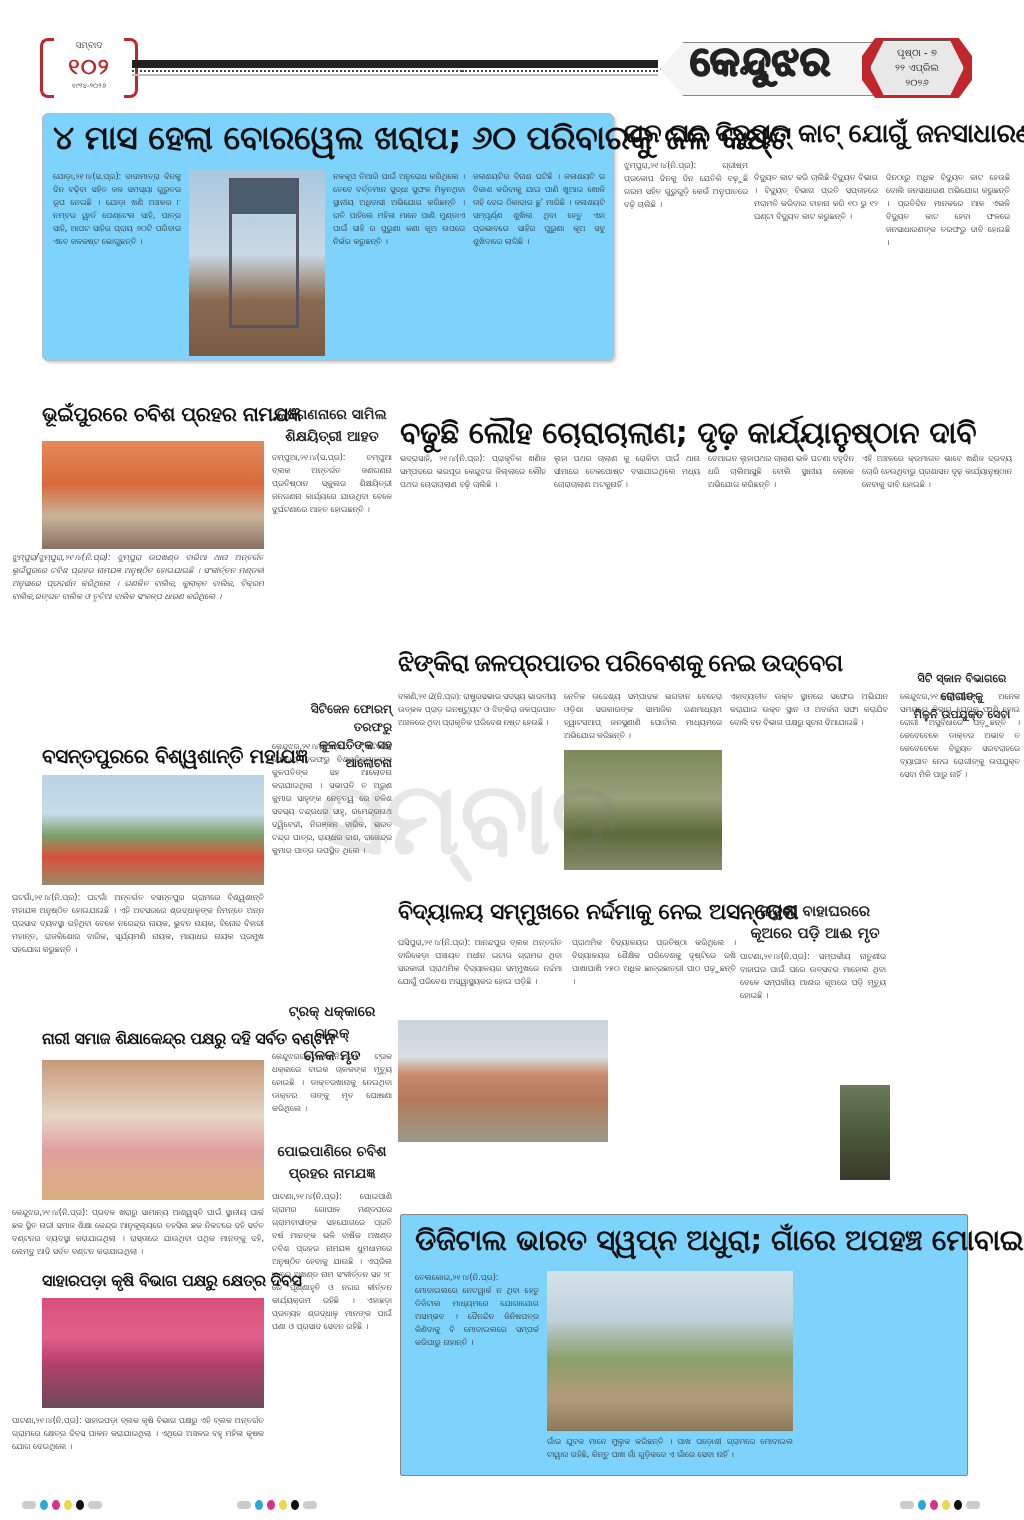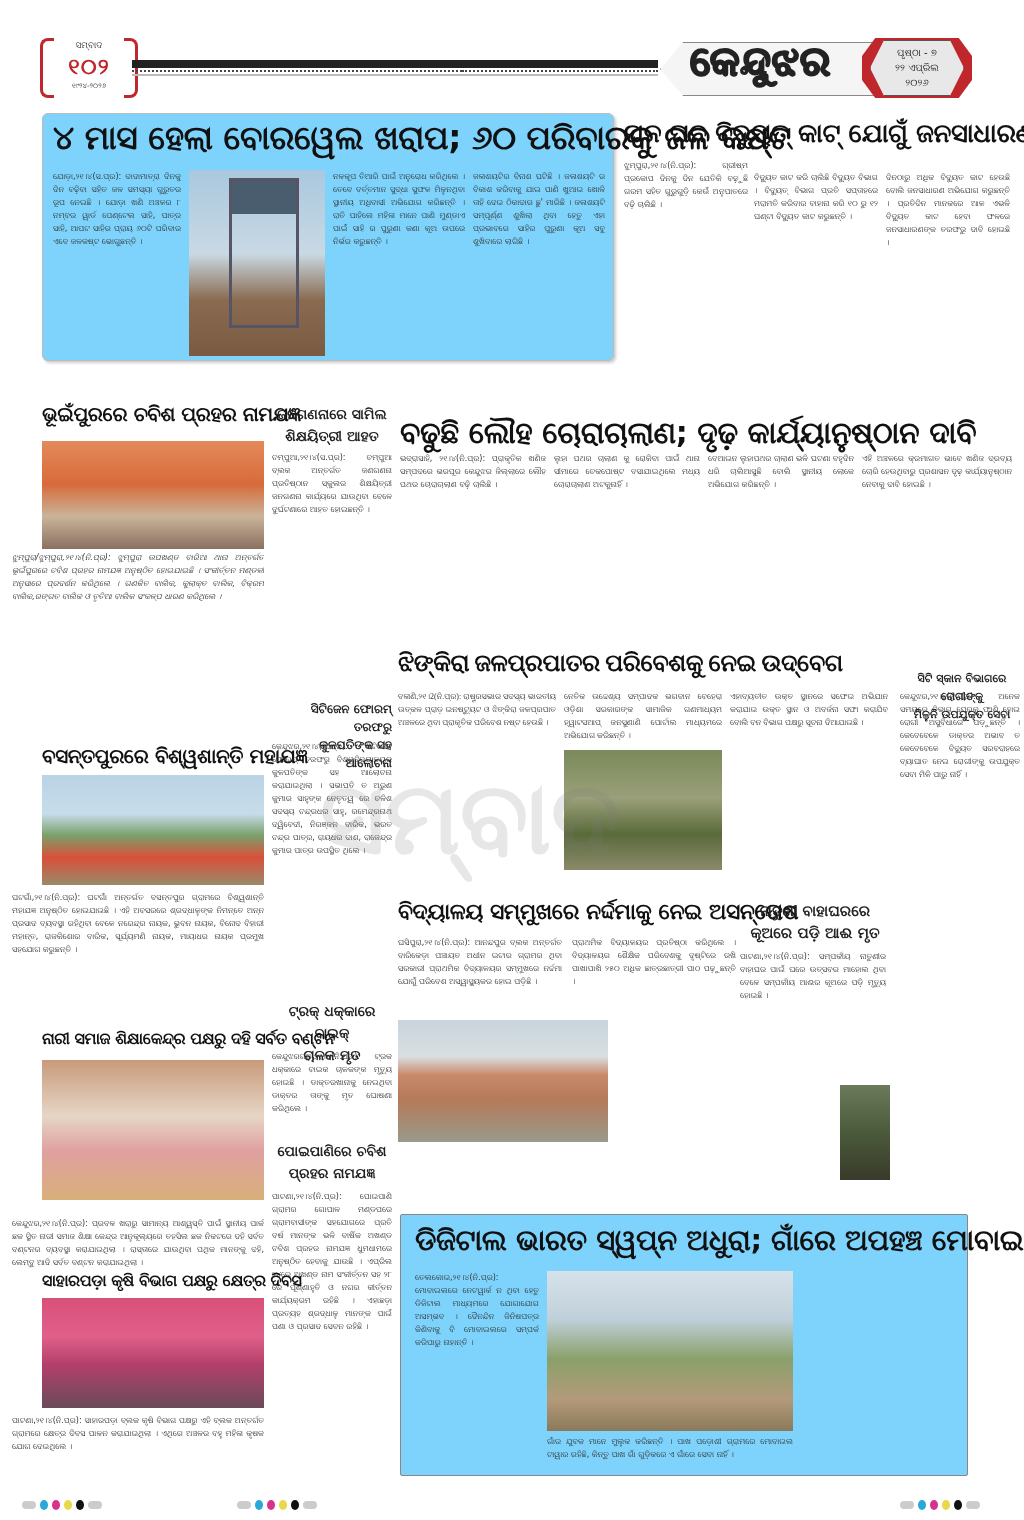--- a/index.html
+++ b/index.html
@@ -167,21 +167,21 @@
   <div class="abs" style="left:0; top:0; width:120px; text-align:center; font-size:14px; font-weight:bold; line-height:22px;">
     <div>ଟ୍ରକ୍ ଧକ୍କାରେ ବାଇକ୍</div>
     <div>ଚାଳକ ମୃତ</div>
   </div>
   <div class="abs body" style="left:0; top:50px; width:120px; height:80px;">କେନ୍ଦୁଝରଗଡ଼,୨୧।୪(ନି.ପ୍ର): ଟ୍ରକ ଧକ୍କାରେ ବାଇକ ଚାଳକଙ୍କ ମୃତ୍ୟୁ ହୋଇଛି । ଡାକ୍ତରଖାନାକୁ ନେଇଥିବା ଡାକ୍ତର ତାଙ୍କୁ ମୃତ ଘୋଷଣା କରିଥିଲେ ।</div>
 </div>
 
 <div class="abs" style="left:40px; top:1030px; width:225px; height:240px;">
   <div class="abs headline" style="left:2px; top:0; font-size:16px;">ନାରୀ ସମାଜ ଶିକ୍ଷାକେନ୍ଦ୍ର ପକ୍ଷରୁ ଦହି ସର୍ବତ ବଣ୍ଟନ</div>
   <div class="abs photo ph-group" style="left:2px; top:30px; width:222px; height:140px;"></div>
-  <div class="abs body" style="left:-28px; top:176px; width:252px; height:64px;margin-top:11px;">କେନ୍ଦୁଝର,୨୧।୪(ନି.ପ୍ର): ପ୍ରବଳ ଖରାରୁ ସାମାନ୍ୟ ଆଶ୍ୱସ୍ତି ପାଇଁ ସ୍ଥାନୀୟ ପାର୍କ ଛକ ସ୍ଥିତ ନାରୀ ସମାଜ ଶିକ୍ଷା କେନ୍ଦ୍ର ଆନୁକୂଲ୍ୟରେ ତହସିଲ ଛକ ନିକଟରେ ଦହି ସର୍ବତ ବଣ୍ଟନର ବ୍ୟବସ୍ଥା କରାଯାଇଥିଲା । ରାସ୍ତାରେ ଯାଉଥିବା ପଥିକ ମାନଙ୍କୁ ଦହି, ଲେମ୍ବୁ ଆଦି ସର୍ବତ ବଣ୍ଟନ କରାଯାଇଥିଲା ।</div>
+  <div class="abs body" style="left:-28px; top:176px; width:252px; height:64px;">କେନ୍ଦୁଝର,୨୧।୪(ନି.ପ୍ର): ପ୍ରବଳ ଖରାରୁ ସାମାନ୍ୟ ଆଶ୍ୱସ୍ତି ପାଇଁ ସ୍ଥାନୀୟ ପାର୍କ ଛକ ସ୍ଥିତ ନାରୀ ସମାଜ ଶିକ୍ଷା କେନ୍ଦ୍ର ଆନୁକୂଲ୍ୟରେ ତହସିଲ ଛକ ନିକଟରେ ଦହି ସର୍ବତ ବଣ୍ଟନର ବ୍ୟବସ୍ଥା କରାଯାଇଥିଲା । ରାସ୍ତାରେ ଯାଉଥିବା ପଥିକ ମାନଙ୍କୁ ଦହି, ଲେମ୍ବୁ ଆଦି ସର୍ବତ ବଣ୍ଟନ କରାଯାଇଥିଲା ।</div>
 </div>
 
 <div class="abs" style="left:272px; top:1140px; width:120px; height:340px;">
   <div class="abs" style="left:0; top:0; width:120px; text-align:center; font-size:14px; font-weight:bold; line-height:22px;">
     <div>ପୋଇପାଣିରେ ଚବିଶ</div>
     <div>ପ୍ରହର ନାମଯଜ୍ଞ</div>
   </div>
   <div class="abs body" style="left:0; top:50px; width:120px; height:290px;">ପାଟଣା,୨୧।୪(ନି.ପ୍ର): ପୋଇପାଣି ଗ୍ରାମର ଗୋପାଳ ମଣ୍ଡପରେ ଗ୍ରାମବାସୀଙ୍କ ସହଯୋଗରେ ପ୍ରତି ବର୍ଷ ମାନଙ୍କ ଭଳି ବାର୍ଷିକ ଅଖଣ୍ଡ ଚବିଶ ପ୍ରହର ନାମଯଜ୍ଞ ଧୁମଧାମରେ ଅନୁଷ୍ଠିତ ହେବାକୁ ଯାଉଛି । ଏପ୍ରିଲ ୨୪ରେ ଅଖଣ୍ଡ ନାମ ସଂକୀର୍ତ୍ତନ ସହ ୨୮ ରେ ପୂର୍ଣ୍ଣାହୁତି ଓ ନଗର କୀର୍ତ୍ତନ କାର୍ଯ୍ୟକ୍ରମ ରହିଛି । ଏହାଛଡ଼ା ପ୍ରତ୍ୟହ ଶ୍ରଦ୍ଧାଳୁ ମାନଙ୍କ ପାଇଁ ପଣା ଓ ପ୍ରସାଦ ସେବନ ରହିଛି ।</div>
 </div>
 

